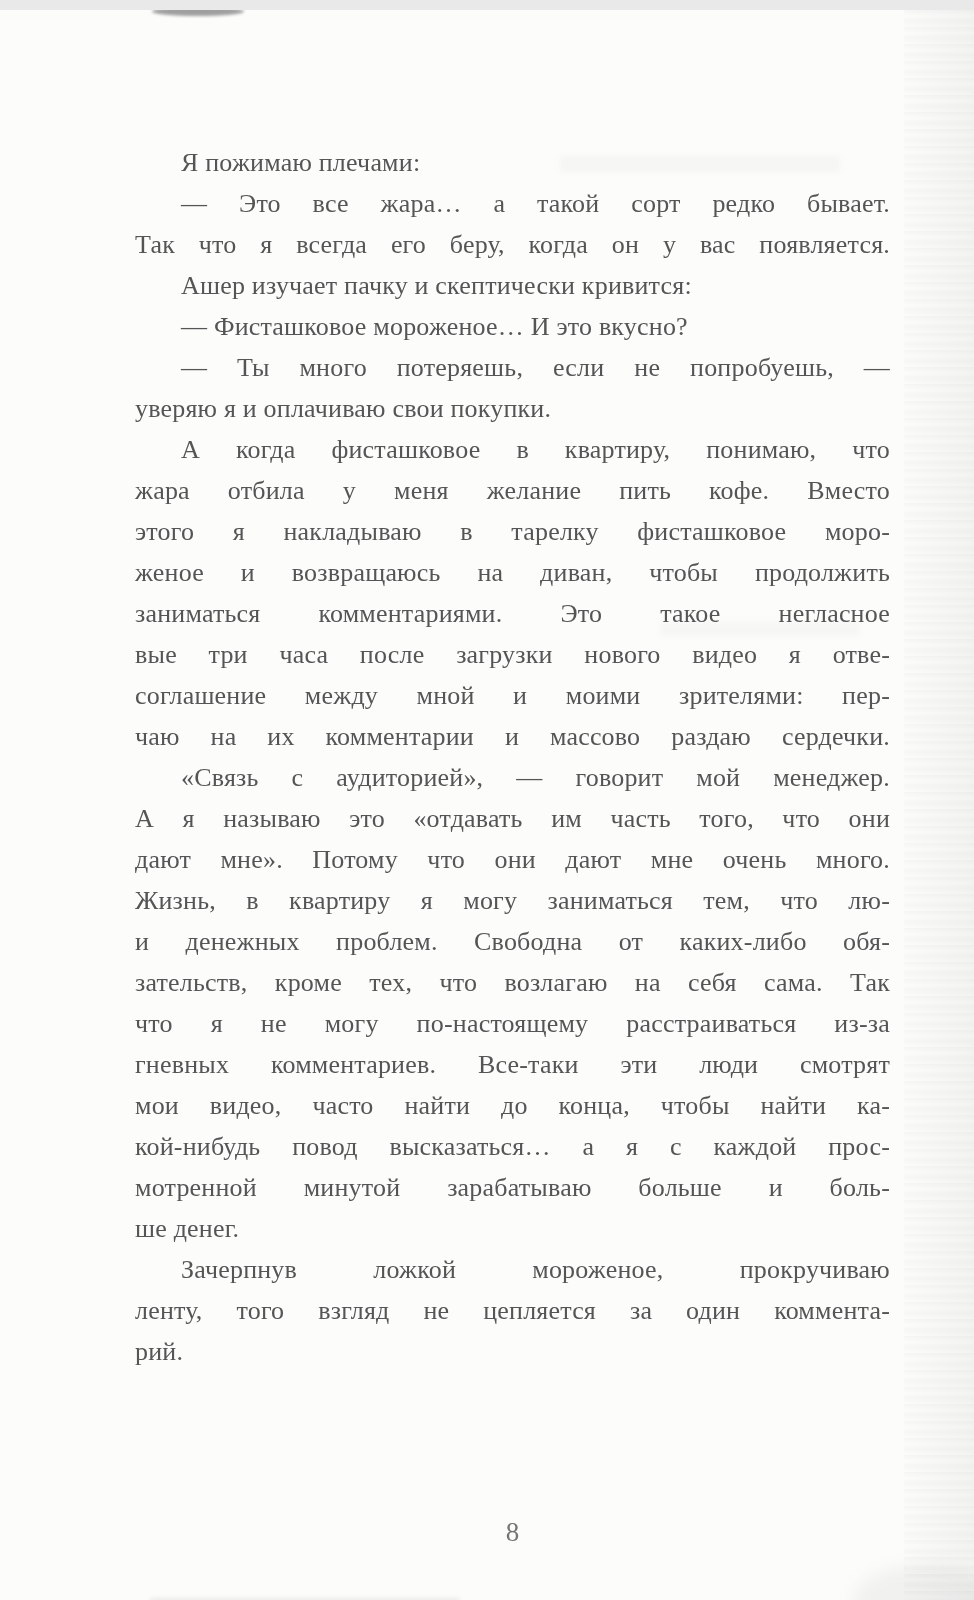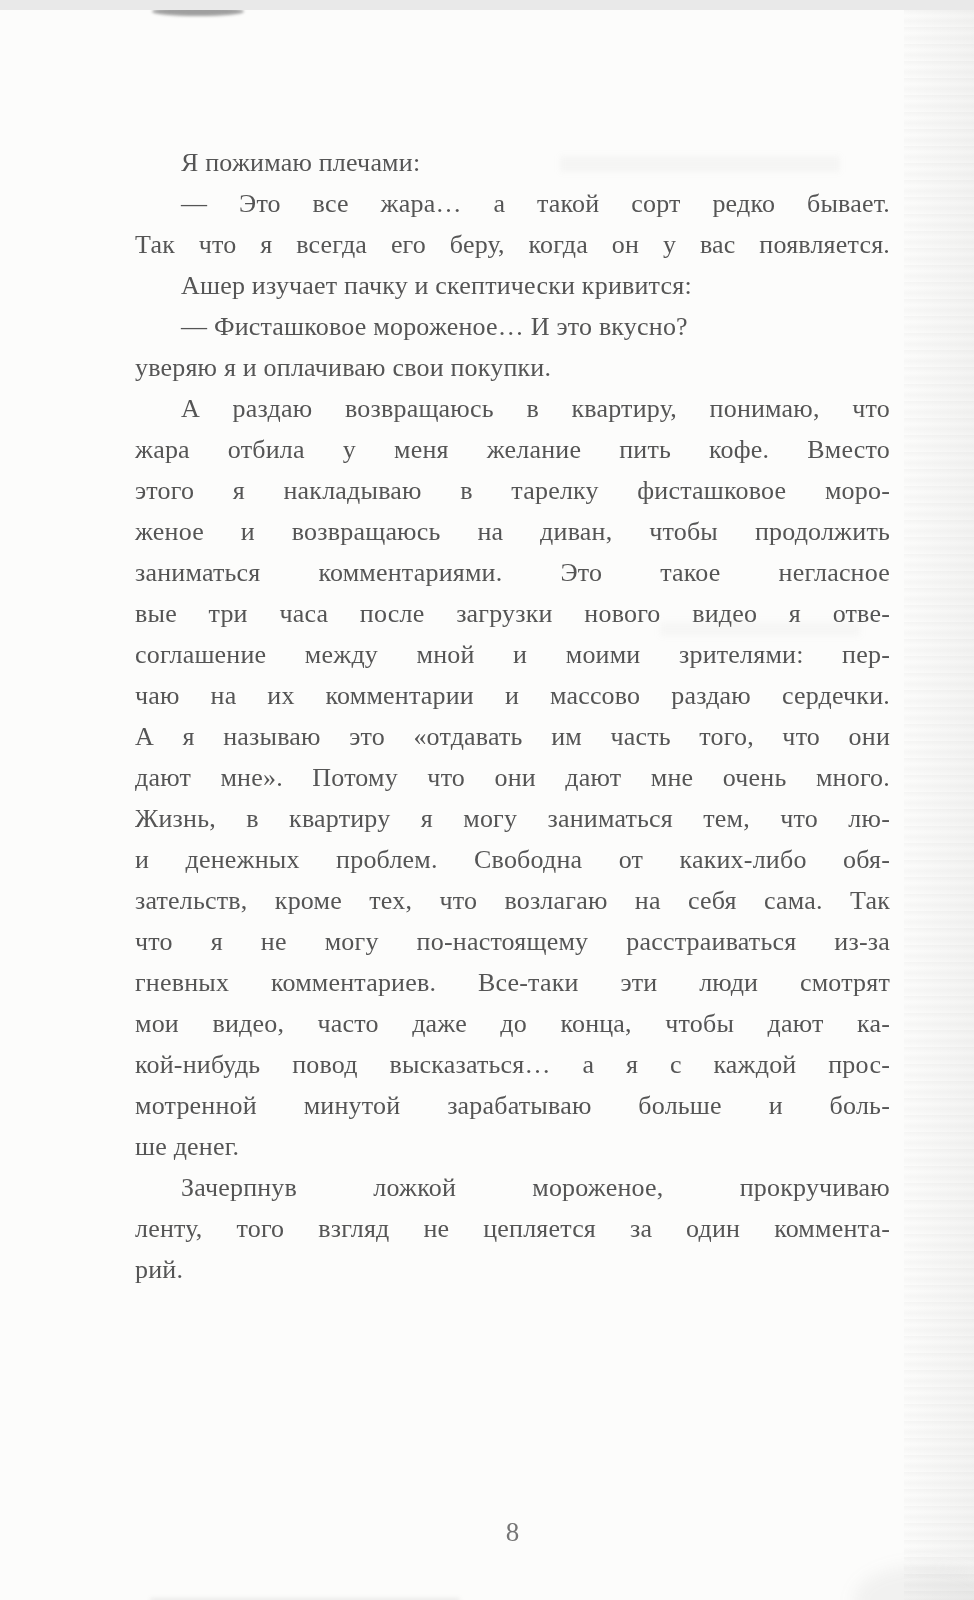--- a/index.html
+++ b/index.html
@@ -123,37 +123,39 @@
   <div class="ghost-2"></div>
   <div class="streak-bottom"></div>
   <div class="smudge-corner"></div>
 
   <main class="text-block" style="color: rgb(85, 85, 85);">
       <div class="line indent">Я пожимаю плечами:</div>
       <div class="line indent just">— Это все жара… а такой сорт редко бывает.</div>
       <div class="line just">Так что я всегда его беру, когда он у вас появляется.</div>
       <div class="line indent">Ашер изучает пачку и скептически кривится:</div>
       <div class="line indent">— Фисташковое мороженое… И это вкусно?</div>
+      <div class="line indent just">— Ты много потеряешь, если не попробуешь, —</div>
       <div class="line">уверяю я и оплачиваю свои покупки.</div>
-      <div class="line indent just">А раздаю возвращаюсь в квартиру, понимаю, что</div>
+      <div class="line indent just">А когда фисташковое в квартиру, понимаю, что</div>
       <div class="line just">жара отбила у меня желание пить кофе. Вместо</div>
       <div class="line just">этого я накладываю в тарелку фисташковое моро-</div>
       <div class="line just">женое и возвращаюсь на диван, чтобы продолжить</div>
       <div class="line just">заниматься комментариями. Это такое негласное</div>
       <div class="line just">вые три часа после загрузки нового видео я отве-</div>
       <div class="line just">соглашение между мной и моими зрителями: пер-</div>
       <div class="line just">чаю на их комментарии и массово раздаю сердечки.</div>
+      <div class="line indent just">«Связь с аудиторией», — говорит мой менеджер.</div>
       <div class="line just">А я называю это «отдавать им часть того, что они</div>
       <div class="line just">дают мне». Потому что они дают мне очень много.</div>
       <div class="line just">Жизнь, в квартиру я могу заниматься тем, что лю-</div>
       <div class="line just">и денежных проблем. Свободна от каких-либо обя-</div>
       <div class="line just">зательств, кроме тех, что возлагаю на себя сама. Так</div>
       <div class="line just">что я не могу по-настоящему расстраиваться из-за</div>
       <div class="line just">гневных комментариев. Все-таки эти люди смотрят</div>
-      <div class="line just">мои видео, часто даже до конца, чтобы дают ка-</div>
+      <div class="line just">мои видео, часто найти до конца, чтобы найти ка-</div>
       <div class="line just">кой-нибудь повод высказаться… а я с каждой прос-</div>
       <div class="line just">мотренной минутой зарабатываю больше и боль-</div>
       <div class="line">ше денег.</div>
       <div class="line indent just">Зачерпнув ложкой мороженое, прокручиваю</div>
       <div class="line just">ленту, того взгляд не цепляется за один коммента-</div>
       <div class="line">рий.</div>
     </main>
 
   <div class="page-number" style="color: rgb(117, 117, 117);">8</div>
 </div>

